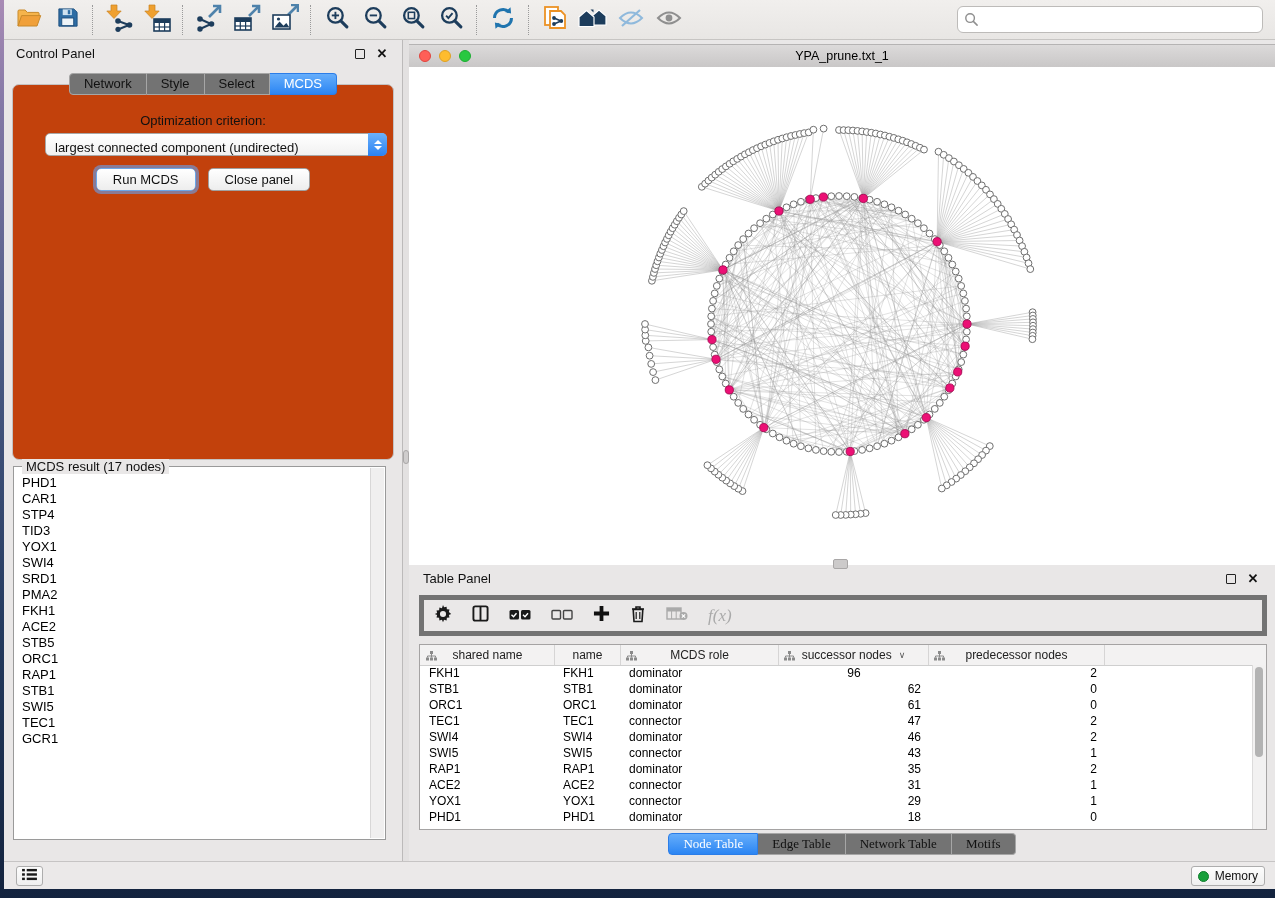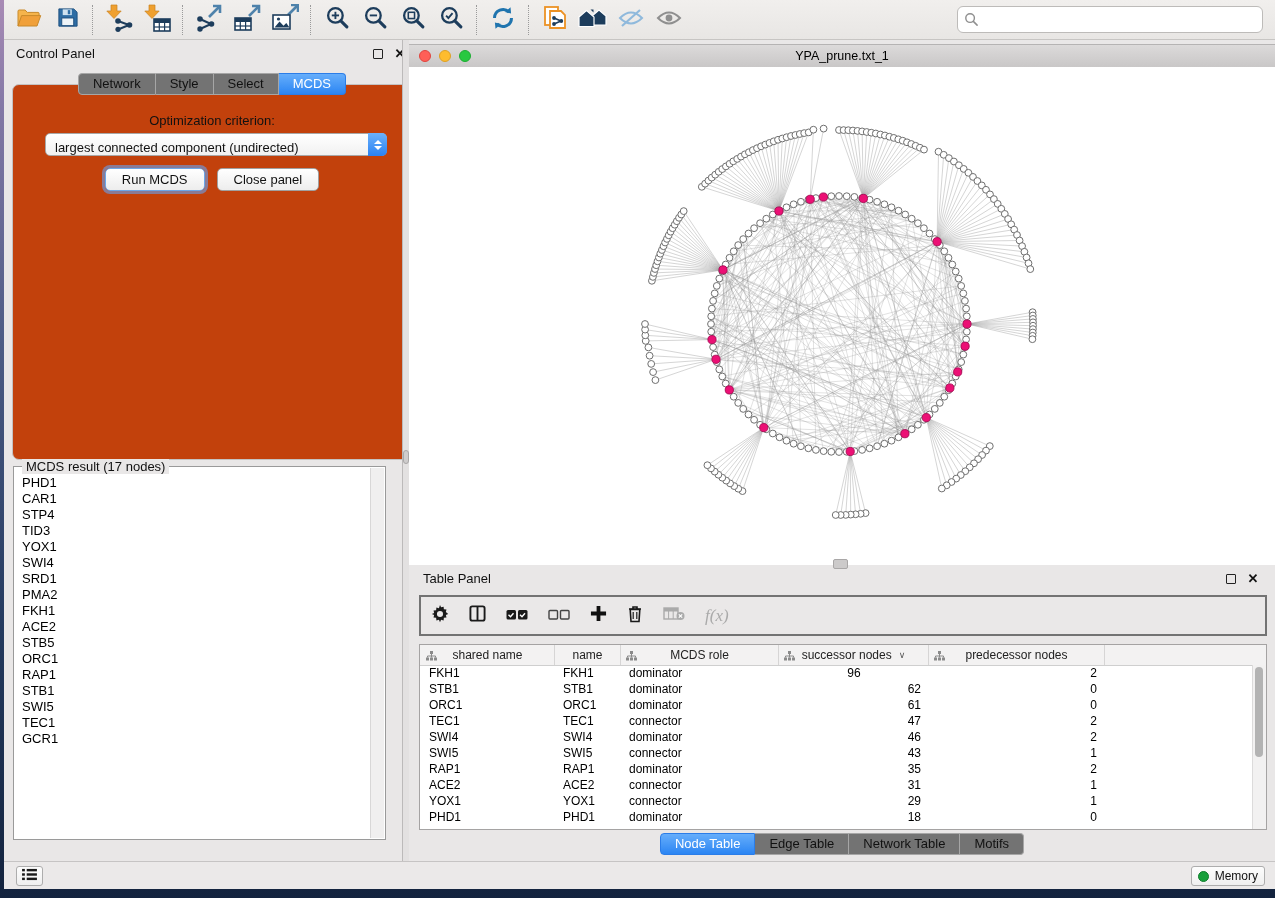--- a/index.html
+++ b/index.html
@@ -17,21 +17,21 @@
   .tbtn{width:32px;height:32px;display:flex;align-items:center;justify-content:center;margin:0 3px;cursor:default;}
   .tsep{width:1px;height:30px;border-left:1px dotted #9a9a9a;margin:0 6px;}
   .searchbox{margin-left:auto;margin-right:12px;width:292px;height:25px;background:#fff;
     border:1px solid #bdbbb9;border-radius:6px;display:flex;align-items:center;padding:0 6px;}
   .searchbox input{border:none;outline:none;flex:1;font-size:13px;font-family:"Liberation Sans",sans-serif;background:transparent;}
 
   
   .main{position:absolute;left:0;top:40px;right:0;bottom:27px;}
 
   
-  .cpanel{position:absolute;left:0;top:0;width:398px;bottom:0;background:#e9e7e7;padding-left:18px;}
+  .cpanel{position:absolute;left:0;top:0;width:398px;bottom:0;background:#e9e7e7;}
   .ptitle{position:absolute;left:0;top:0;right:0;height:27px;display:flex;align-items:center;
     font-size:13px;color:#111;padding:0 12px;box-sizing:border-box;}
   .ptitle .sp{flex:1;}
   .wicon{display:inline-flex;align-items:center;justify-content:center;width:16px;height:16px;margin-left:6px;}
   .float-sq{width:8px;height:8px;border:1.6px solid #222;border-radius:1px;display:inline-block;}
   .close-x{font-size:13px;font-weight:bold;color:#111;line-height:1;}
 
   .segtabs{position:absolute;top:33px;left:0;width:100%;display:flex;justify-content:center;z-index:3;}
   .seg{height:20px;line-height:20px;padding:0 14px;font-size:13px;color:#111;background:#737373;
     border:1px solid #a6a6a6;border-left:none;cursor:default;}
@@ -73,35 +73,35 @@
     background:linear-gradient(#dcdada,#c9c7c7);border-top:1px solid #b5b3b3;border-bottom:1px solid #a9a7a7;
     display:flex;align-items:center;justify-content:center;font-size:12.5px;font-weight:500;color:#000;}
   .lights{position:absolute;left:10px;top:50%;transform:translateY(-50%);display:flex;gap:8px;}
   .light{width:12px;height:12px;border-radius:50%;}
   .net-canvas{position:absolute;left:0;top:27px;right:0;bottom:0;background:#fff;}
   .hsplit-handle{position:absolute;left:424px;bottom:-4px;width:13px;height:8px;background:#cccaca;border:1px solid #a9a7a7;border-radius:2px;z-index:4;}
 
   
   .tpanel{position:absolute;left:0;top:525px;right:0;bottom:0;background:#e9e7e7;}
   .tp-toolbar{position:absolute;left:10px;right:8px;top:30px;height:41px;background:#eae8e8;
-    border:2px solid #737373;display:flex;align-items:center;gap:0;box-sizing:border-box;}
+    border:5px solid #737373;display:flex;align-items:center;gap:0;box-sizing:border-box;}
   .tpi{display:flex;align-items:center;justify-content:center;height:100%;padding:0 10px;cursor:default;}
   .fx{font-family:"Liberation Serif",serif;font-style:italic;font-size:17px;color:#aaa;}
   .table-area{position:absolute;left:10px;right:8px;top:79px;height:186px;background:#fff;border:1px solid #a5a3a3;box-sizing:border-box;overflow:hidden;}
   .thead{position:absolute;left:0;top:0;right:0;height:20px;background:#f3f2f2;border-bottom:1px solid #cfcfcf;}
   .th{position:absolute;top:0;height:20px;border-right:1px solid #d6d5d5;box-sizing:border-box;
     display:flex;align-items:center;justify-content:center;font-size:12px;color:#222;}
   .th .sitemap{position:absolute;left:5px;top:5px;}
   .th .sortchev{font-size:9px;color:#555;margin-left:7px;}
   .tbody{position:absolute;left:0;top:20px;right:13px;bottom:0;}
   .trow{position:absolute;left:0;right:0;height:16px;font-size:12px;color:#000;}
   .tcell{position:absolute;top:0;height:16px;line-height:16px;padding:0 8px;box-sizing:border-box;white-space:nowrap;overflow:hidden;}
   .tscroll{position:absolute;right:0;top:20px;width:13px;bottom:0;background:#f2f1f1;border-left:1px solid #dcdbdb;}
   .tthumb{position:absolute;left:2px;top:2px;width:8px;height:90px;background:#b3b3b3;border-radius:4px;}
-  .ttabs{position:absolute;left:0;right:0;top:268px;display:flex;justify-content:center;}
+  .ttabs{position:absolute;left:0;right:0;top:268px;display:flex;justify-content:center;font-family:Liberation Serif, serif;}
 
   
   .statusbar{position:absolute;left:0;right:0;bottom:0;height:27px;background:#ebe9e9;border-top:1px solid #c6c4c4;}
   .sbtn{position:absolute;top:4px;height:20px;background:linear-gradient(#fdfdfd,#efefef);
     border:1px solid #adadad;border-radius:3px;display:flex;align-items:center;justify-content:center;padding:0 6px;box-sizing:border-box;}
   .memdot{width:11px;height:11px;border-radius:50%;background:#17a03b;border:1px solid #0e7d2c;margin-right:6px;box-sizing:border-box;}
   .memtxt{font-size:12px;color:#111;}
 </style>
 </head>
 <body>

